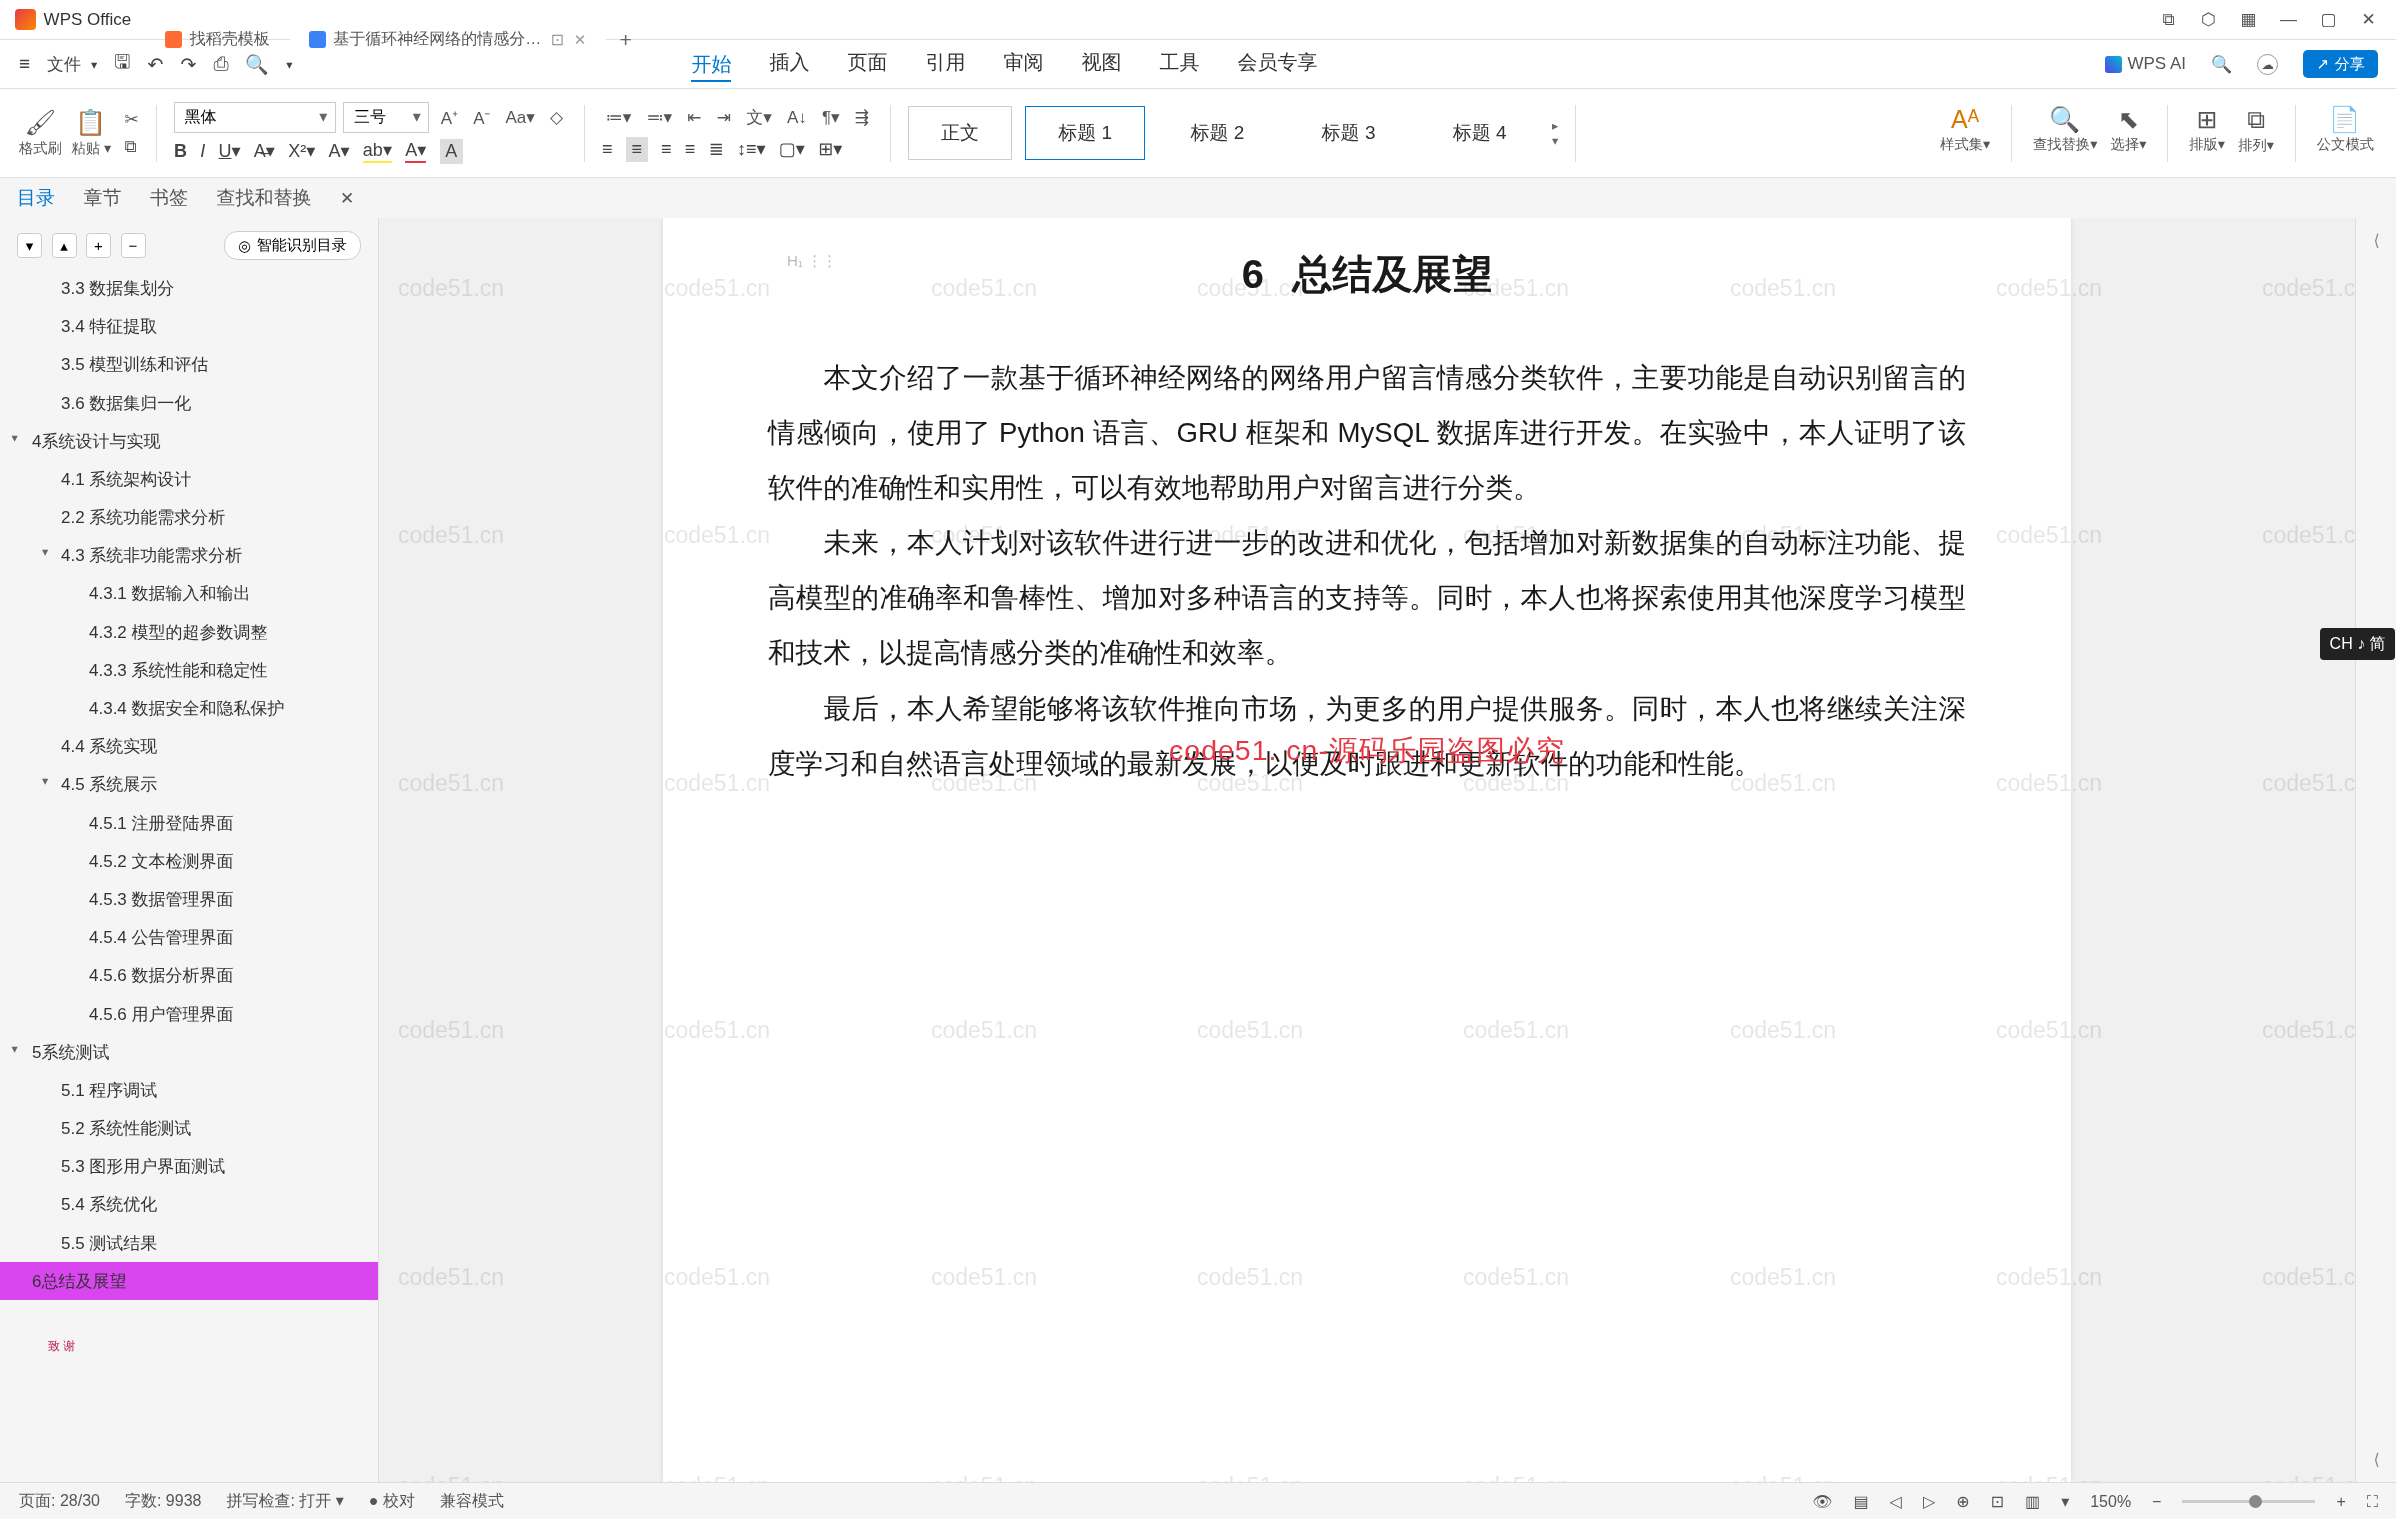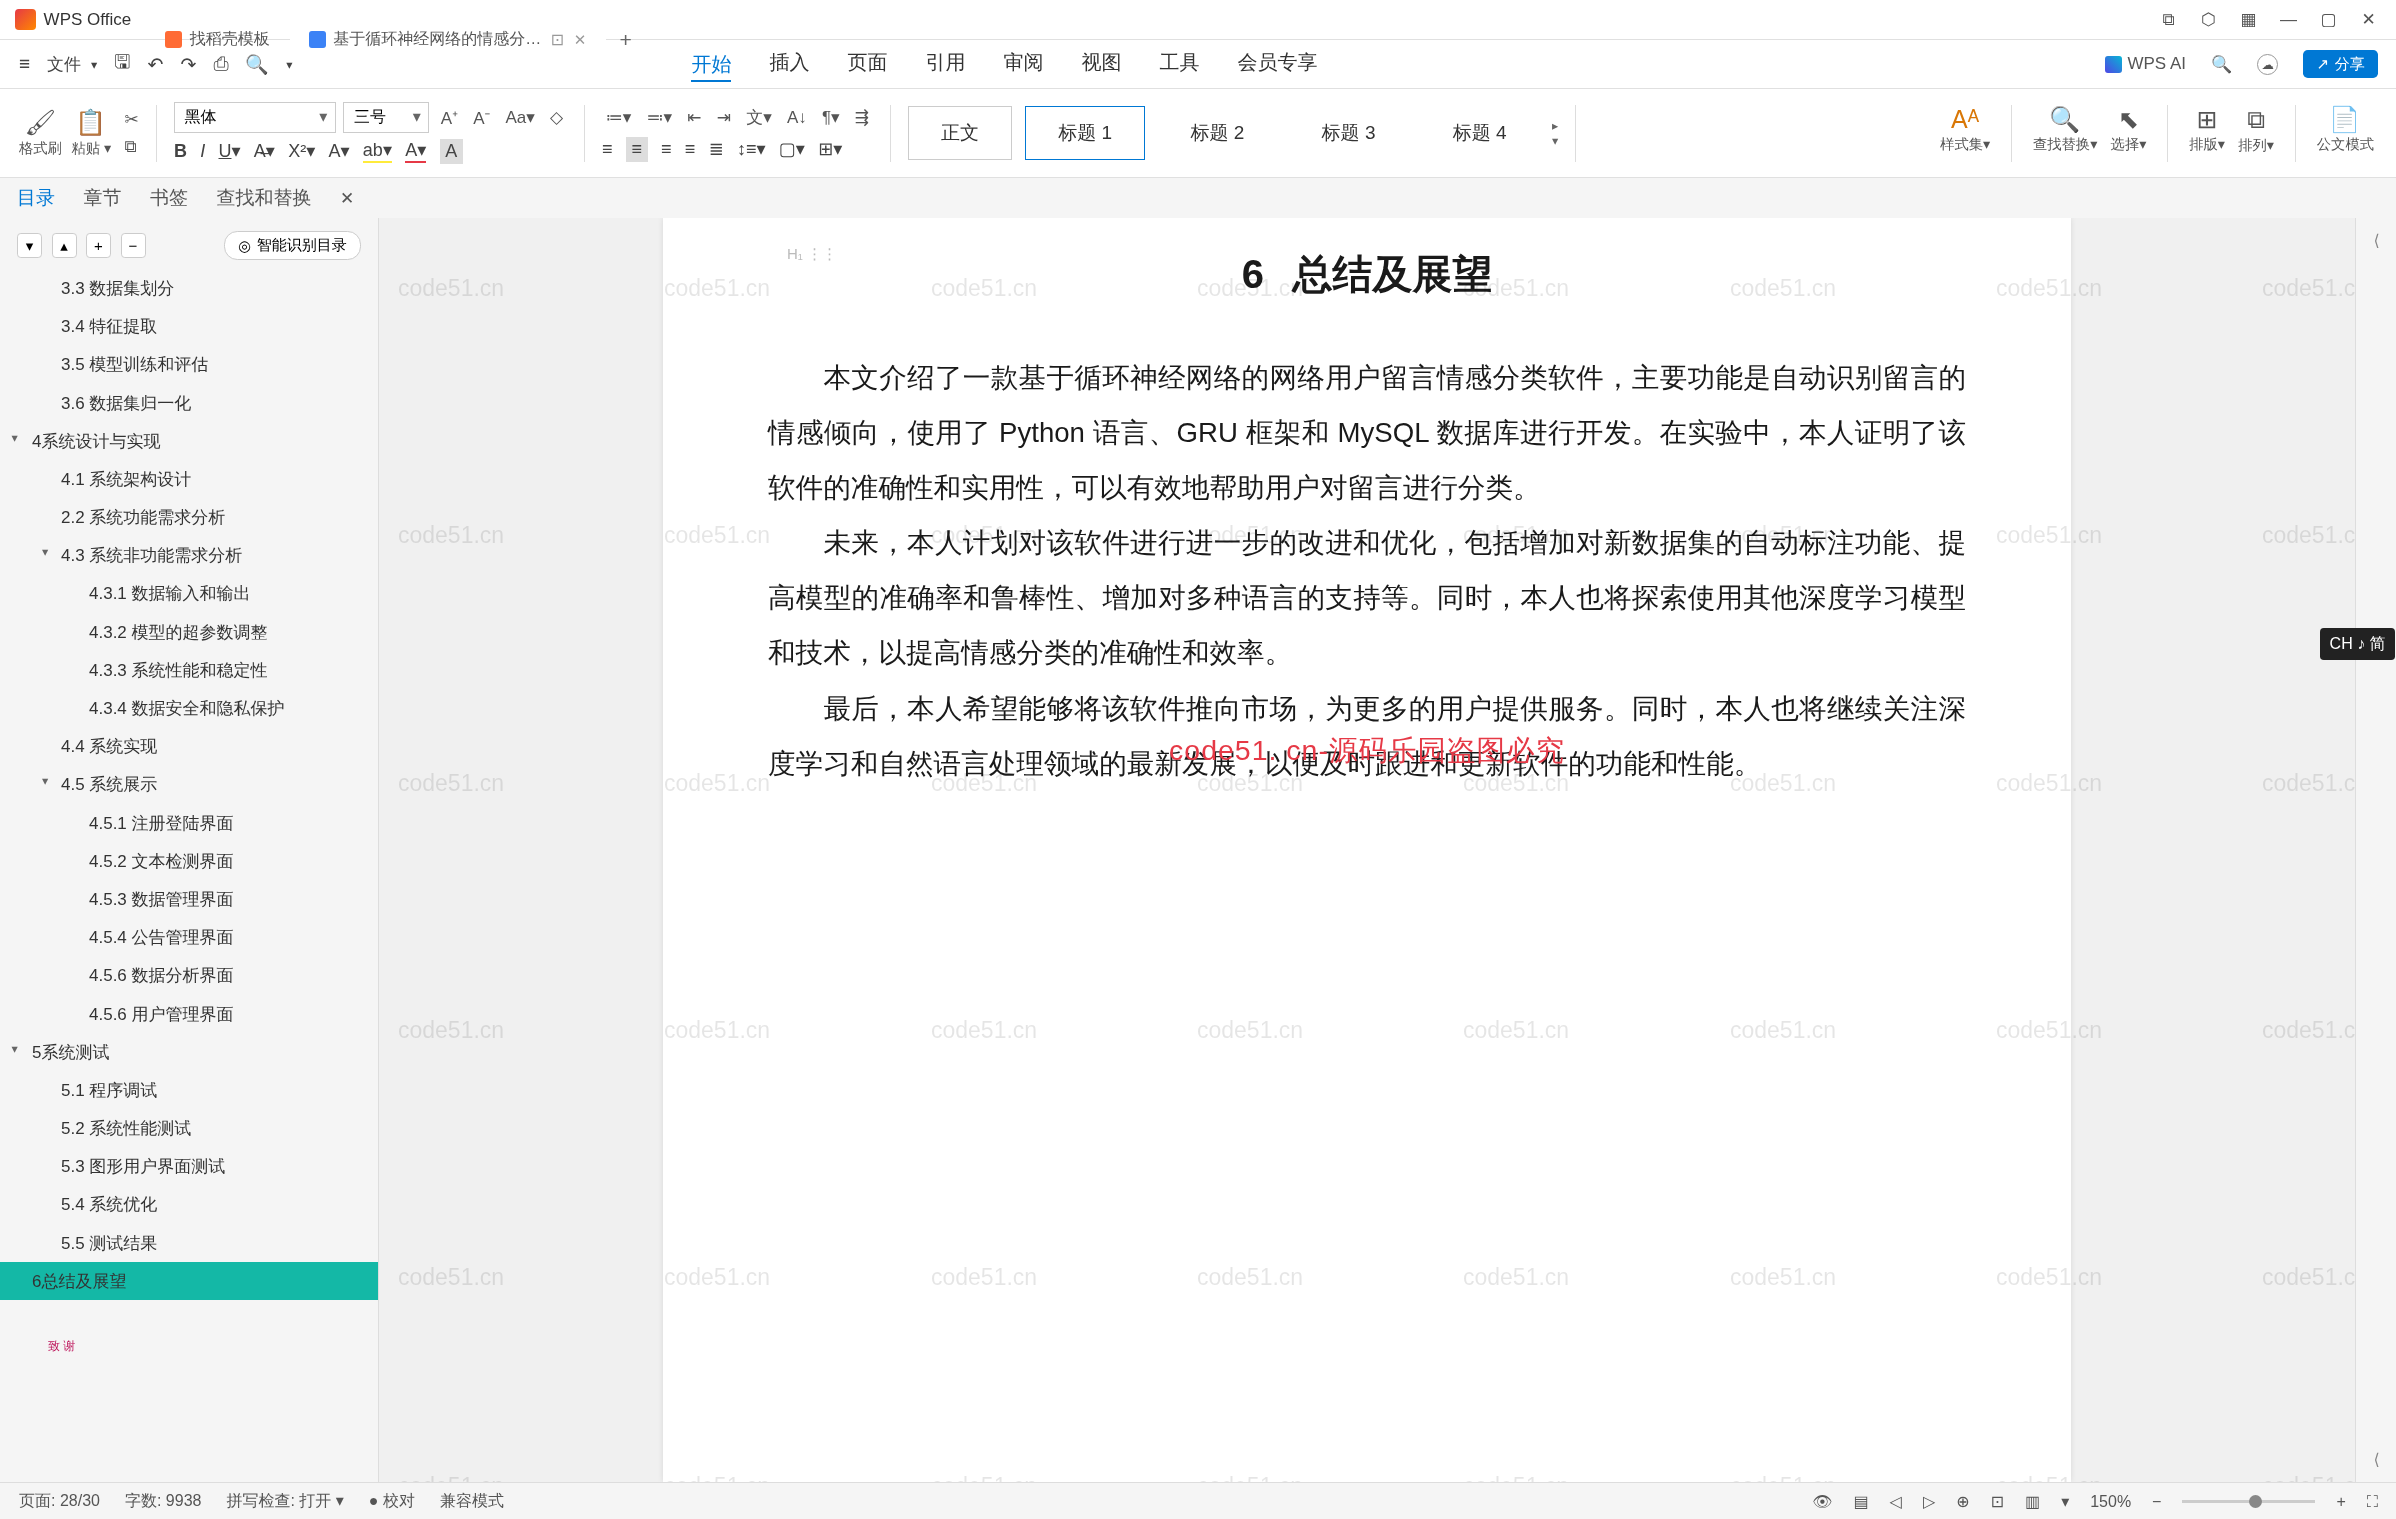--- a/index.html
+++ b/index.html
@@ -60,31 +60,31 @@
 .sidebar { width: 379px; background: #f5f5f5; border-right: 1px solid #ddd; overflow-y: auto; padding: 7.6px 0; }
 .outline-toolbar { display: flex; align-items: center; gap: 9.5px; padding: 5.7px 17px 9.5px; }
 .ot-btn { width: 25px; height: 25px; border: 1px solid #ccc; border-radius: 3.8px; display: flex; align-items: center; justify-content: center; font-size: 15px; background: #fff; }
 .smart-btn { border: 1px solid #ccc; border-radius: 13.3px; padding: 3.8px 13.3px; font-size: 15px; background: #fff; margin-left: auto; display: flex; align-items: center; gap: 5.7px; }
 .outline-item { padding: 7.6px 17px 7.6px 48px; font-size: 17px; color: #333; cursor: pointer; position: relative; }
 .outline-item.lv1 { padding-left: 32px; }
 .outline-item.lv2 { padding-left: 61px; }
 .outline-item.lv3 { padding-left: 89px; }
 .outline-item .tri { position: absolute; left: 11.4px; font-size: 12.4px; color: #666; }
 .outline-item.lv2 .tri { left: 42px; }
-.outline-item.active { background: #14b8a6; }
+.outline-item.active { background: #d946ef; }
 .outline-footer { padding: 38px 17px 9.5px 48px; font-size: 12px; color: #be185d; }
 
 
 .canvas-area { flex: 1; background: #f0f0f0; overflow: auto; display: flex; justify-content: center; padding: 0; position: relative; }
 .page { width: 1408px; background: #fff; padding: 19px 105px 285px; box-shadow: 0 0 5.7px rgba(0,0,0,.1); position: relative; }
 .page-title { text-align: center; font-size: 40px; font-weight: 600; color: #1a1a1a; margin: 9.5px 0 48px; }
 .page-title .num { margin-right: 28.5px; }
 .body-text { font-size: 27.6px; line-height: 2.0; color: #1a1a1a; text-align: justify; }
 .body-text .indent { display: inline-block; width: 2em; }
-.header-mark { position: absolute; left: 124px; top: 27px; font-size: 15px; color: #bbb; }
+.header-mark { position: absolute; left: 124px; top: 34px; font-size: 15px; color: #bbb; }
 .watermark { position: absolute; color: #e63946; font-size: 28.5px; font-weight: 500; left: 50%; transform: translateX(-50%); top: 514px; letter-spacing: 1px; }
 .wm-grid { position: absolute; inset: 0; pointer-events: none; }
 .wm { position: absolute; color: rgba(0,0,0,.10); font-size: 23px; }
 
 
 .right-rail { width: 42px; background: #f5f5f5; border-left: 1px solid #ddd; display: flex; flex-direction: column; align-items: center; gap: 19px; padding-top: 13.3px; font-size: 16px; color: #888; }
 .ime-badge { position: absolute; right: 1.9px; top: 628px; background: #222; color: #fff; font-size: 16px; padding: 5.7px 9.5px; border-radius: 3.8px; }
 
 
 .statusbar { height: 38px; background: #f5f5f5; border-top: 1px solid #ddd; display: flex; align-items: center; padding: 0 19px; font-size: 16px; color: #555; gap: 25px; }

